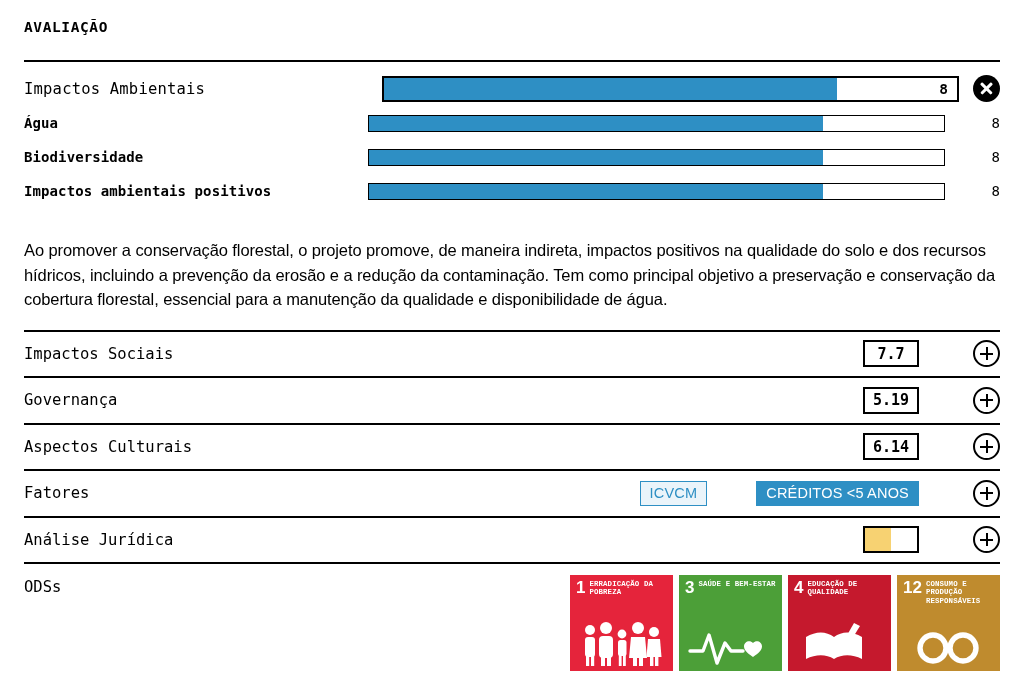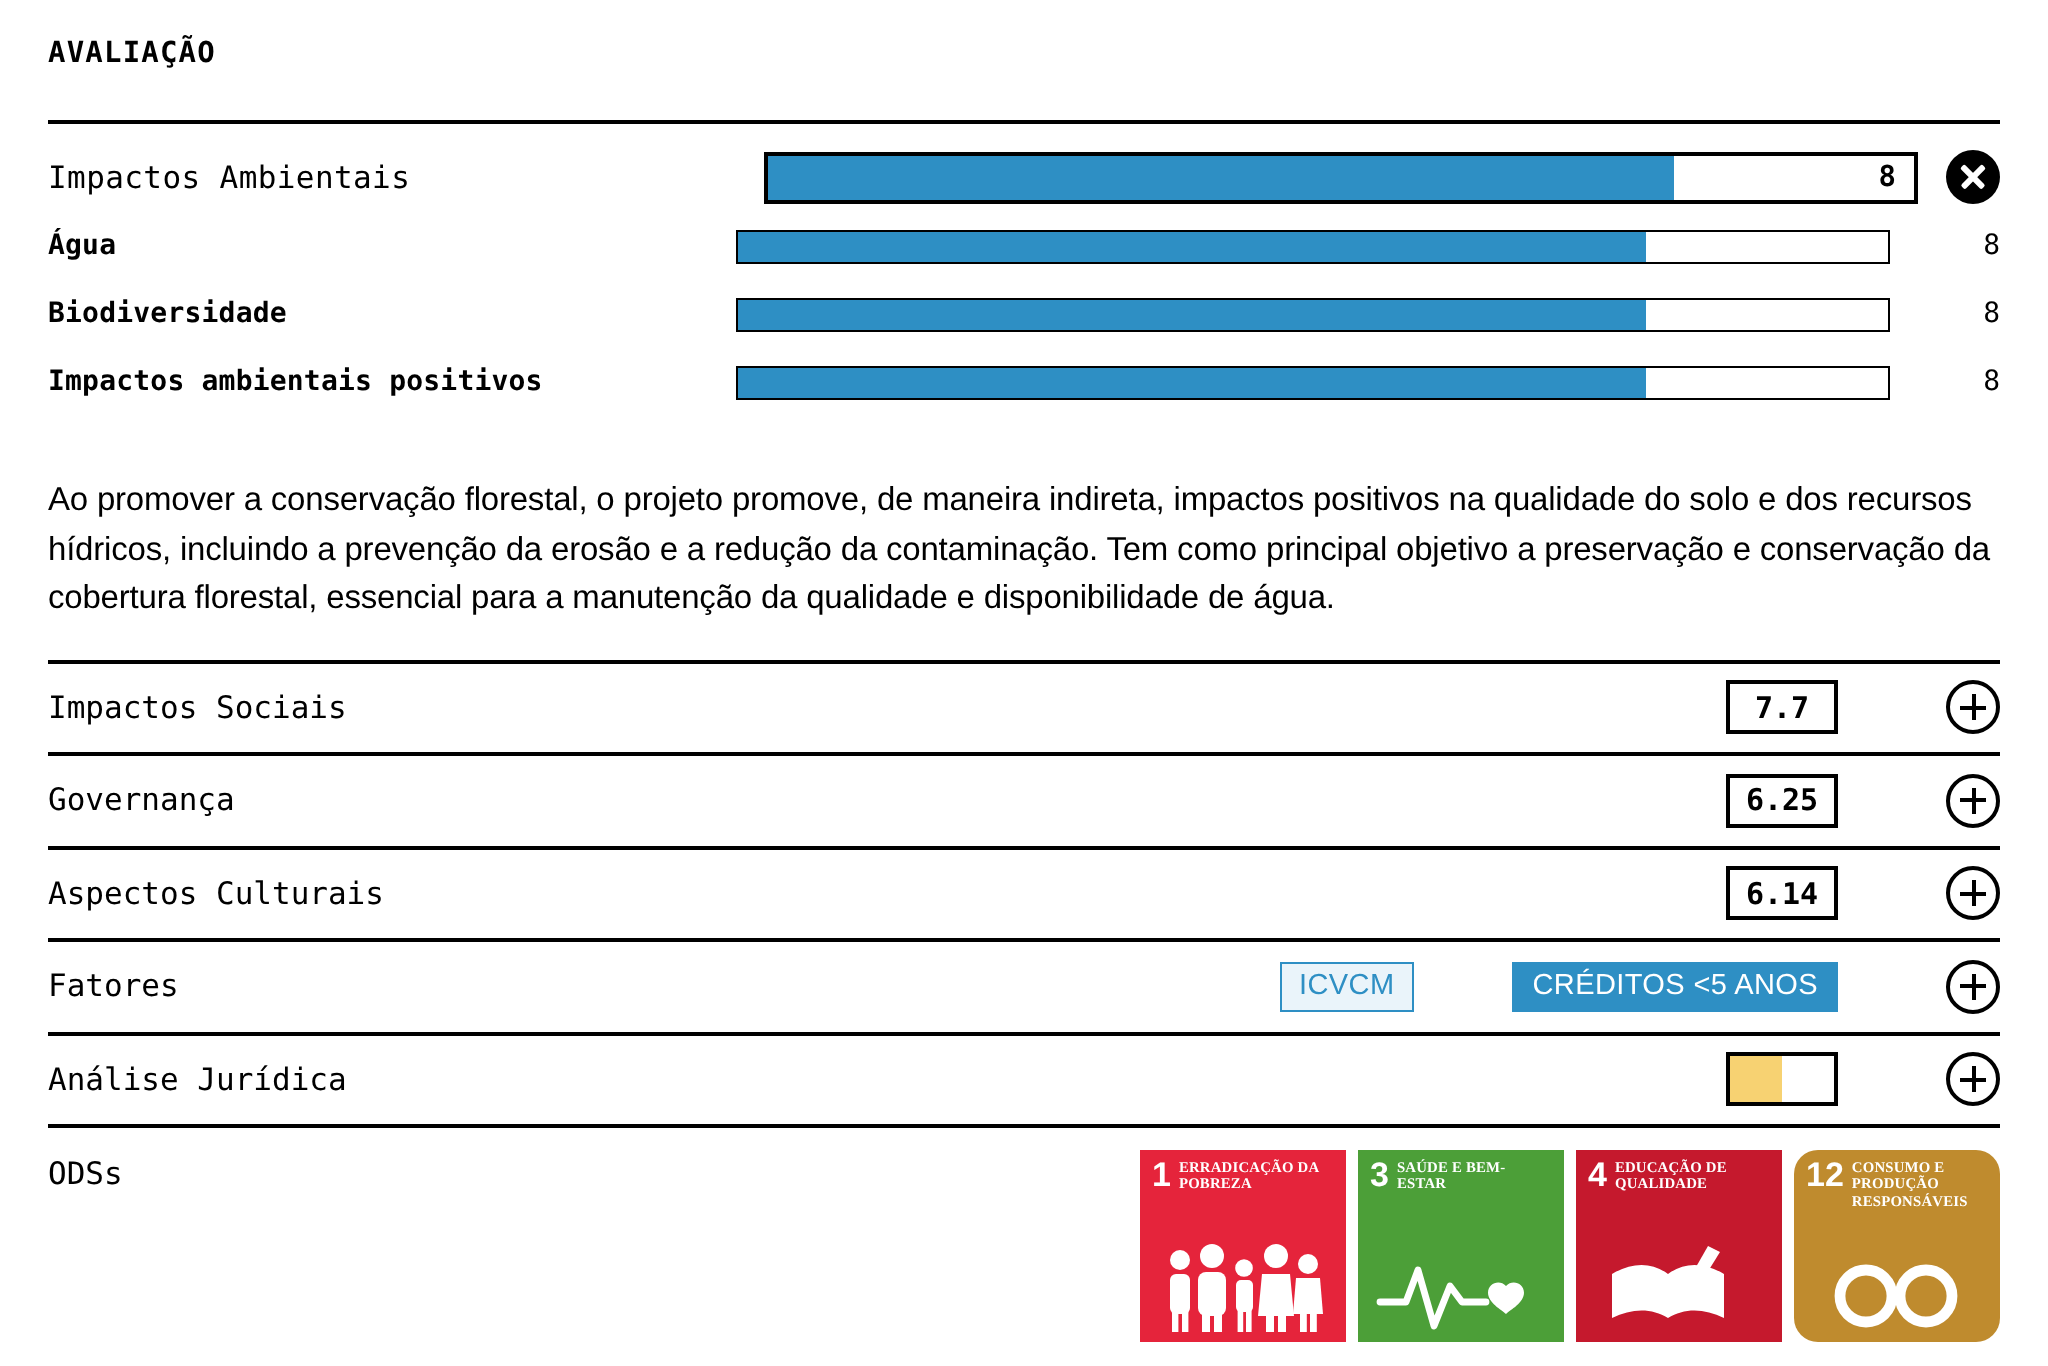--- a/index.html
+++ b/index.html
@@ -257,21 +257,21 @@
     padding: 5px 5px 0 6px;
     gap: 4px;
   }
   .ods-num {
     font-family: "Liberation Sans", sans-serif;
     font-weight: bold;
     font-size: 17px;
     line-height: 15px;
   }
   .ods-name {
-    font-family: Liberation Serif, serif;
+    font-family: Liberation Mono, monospace;
     font-weight: bold;
     font-size: 7.4px;
     line-height: 8.4px;
     letter-spacing: 0.1px;
     text-transform: uppercase;
   }
   .ods-art {
     position: absolute;
     left: 0; right: 0; bottom: 4px;
     display: flex;
@@ -331,21 +331,21 @@
   <div class="row">
     <div class="row-label">Impactos Sociais</div>
     <div class="spacer"></div>
     <div class="score-box">7.7</div>
     <div class="plus-btn"></div>
   </div>
 
   <div class="row">
     <div class="row-label">Governança</div>
     <div class="spacer"></div>
-    <div class="score-box">6.25</div>
+    <div class="score-box">5.19</div>
     <div class="plus-btn"></div>
   </div>
 
   <div class="row">
     <div class="row-label">Aspectos Culturais</div>
     <div class="spacer"></div>
     <div class="score-box">6.14</div>
     <div class="plus-btn"></div>
   </div>
 
@@ -426,21 +426,21 @@
             <g fill="#ffffff">
               <path d="M6 16 c10,-6 20,-6 28,0 v22 c-8,-5 -18,-5 -28,0 z"></path>
               <path d="M62 16 c-10,-6 -20,-6 -28,0 v22 c8,-5 18,-5 28,0 z"></path>
               <path d="M54 2 l6 3 l-13 21 l-5 -3 z"></path>
               <path d="M42 23 l5 3 l-6 4 z"></path>
             </g>
           </svg>
         </div>
       </div>
 
-      <div class="ods-card" id="ods-3" style="background: rgb(191, 139, 46); border-radius: 12px;">
+      <div class="ods-card" id="ods-3" style="background: rgb(191, 139, 46);">
         <div class="ods-head">
           <div class="ods-num">12</div>
           <div class="ods-name">CONSUMO E PRODUÇÃO RESPONSÁVEIS</div>
         </div>
         <div class="ods-art">
           <svg width="84" height="40" viewBox="0 0 84 40">
             <g fill="none" stroke="#ffffff" stroke-width="5.4">
               <circle cx="26" cy="21" r="13"></circle>
               <circle cx="56" cy="21" r="13"></circle>
             </g>

